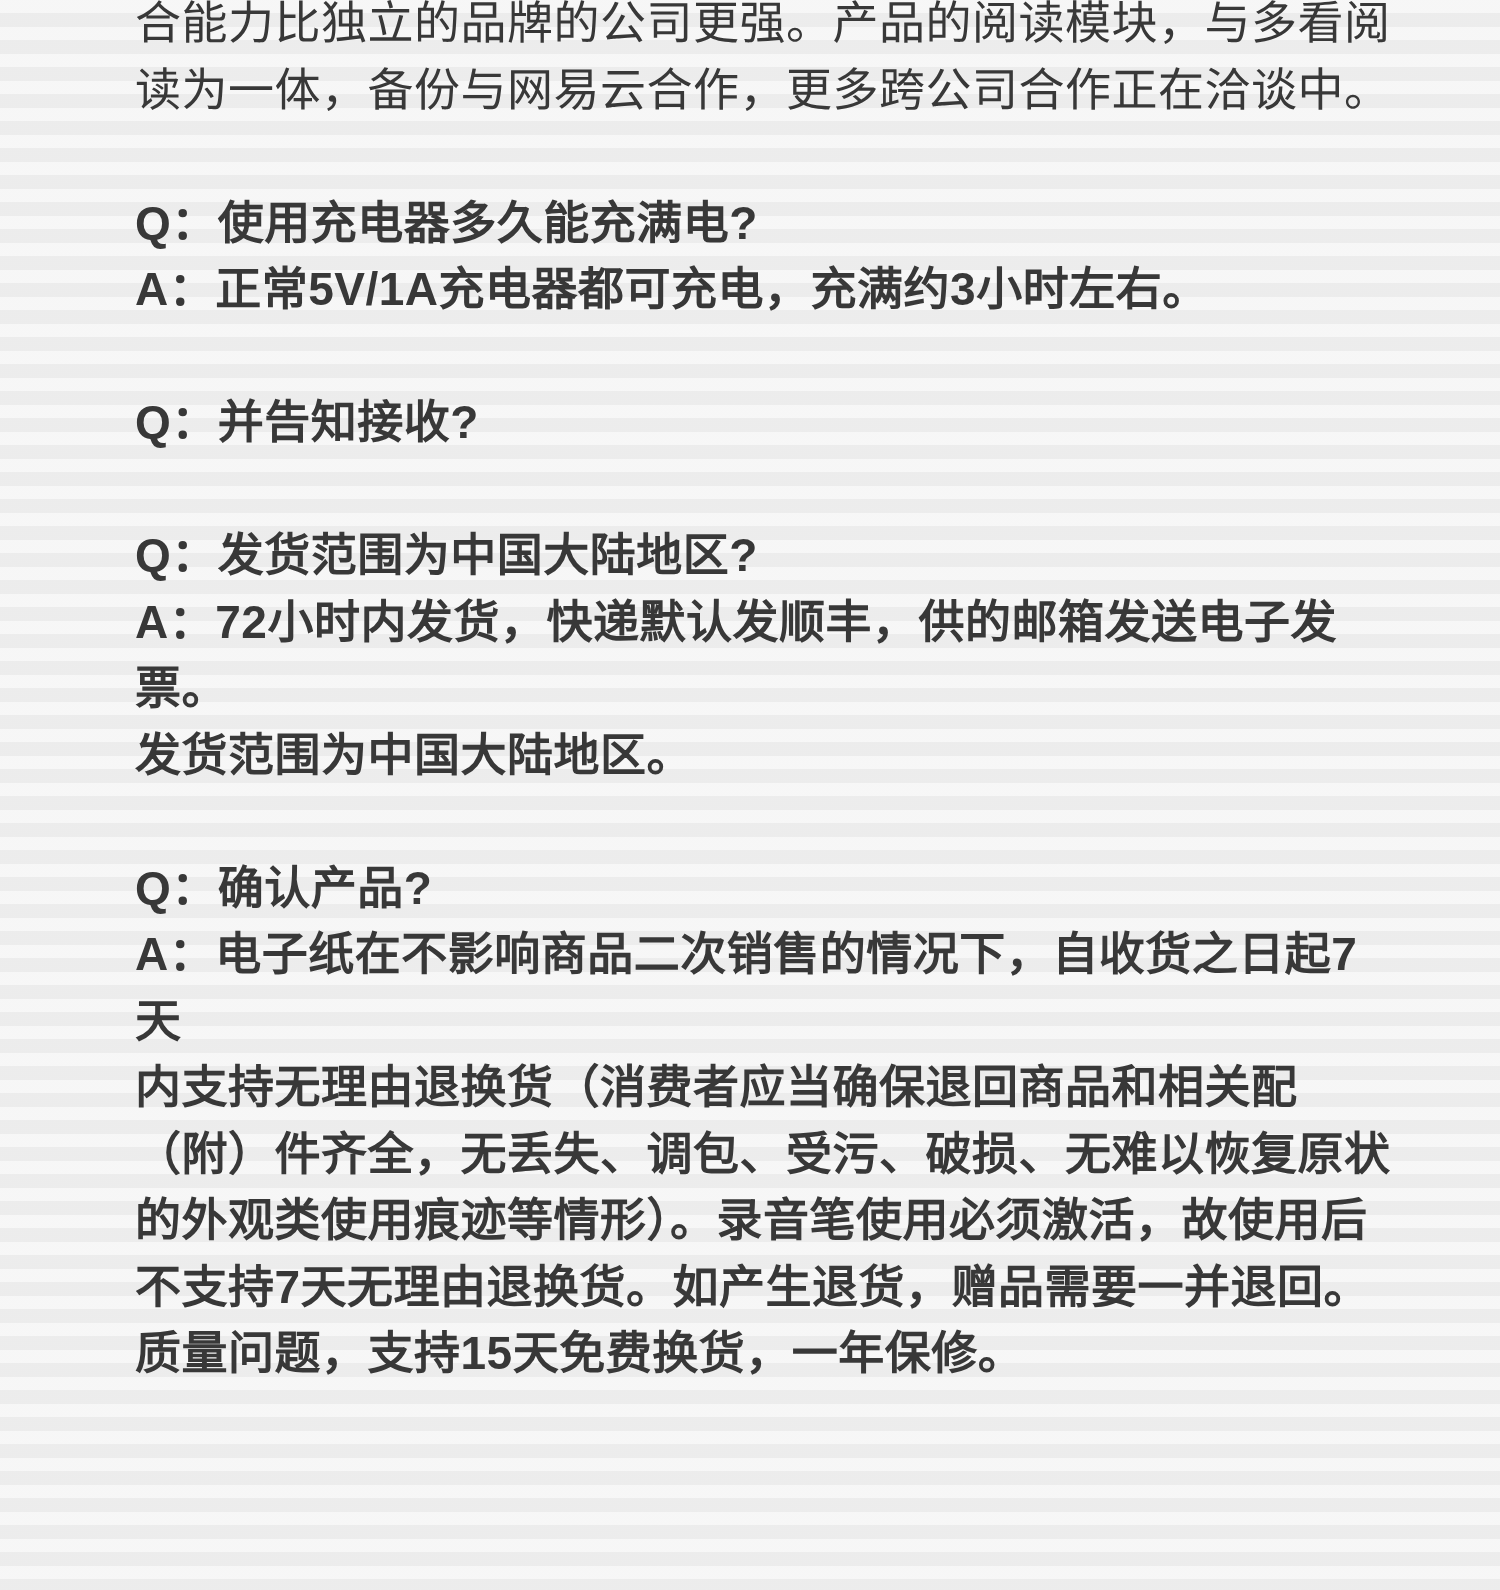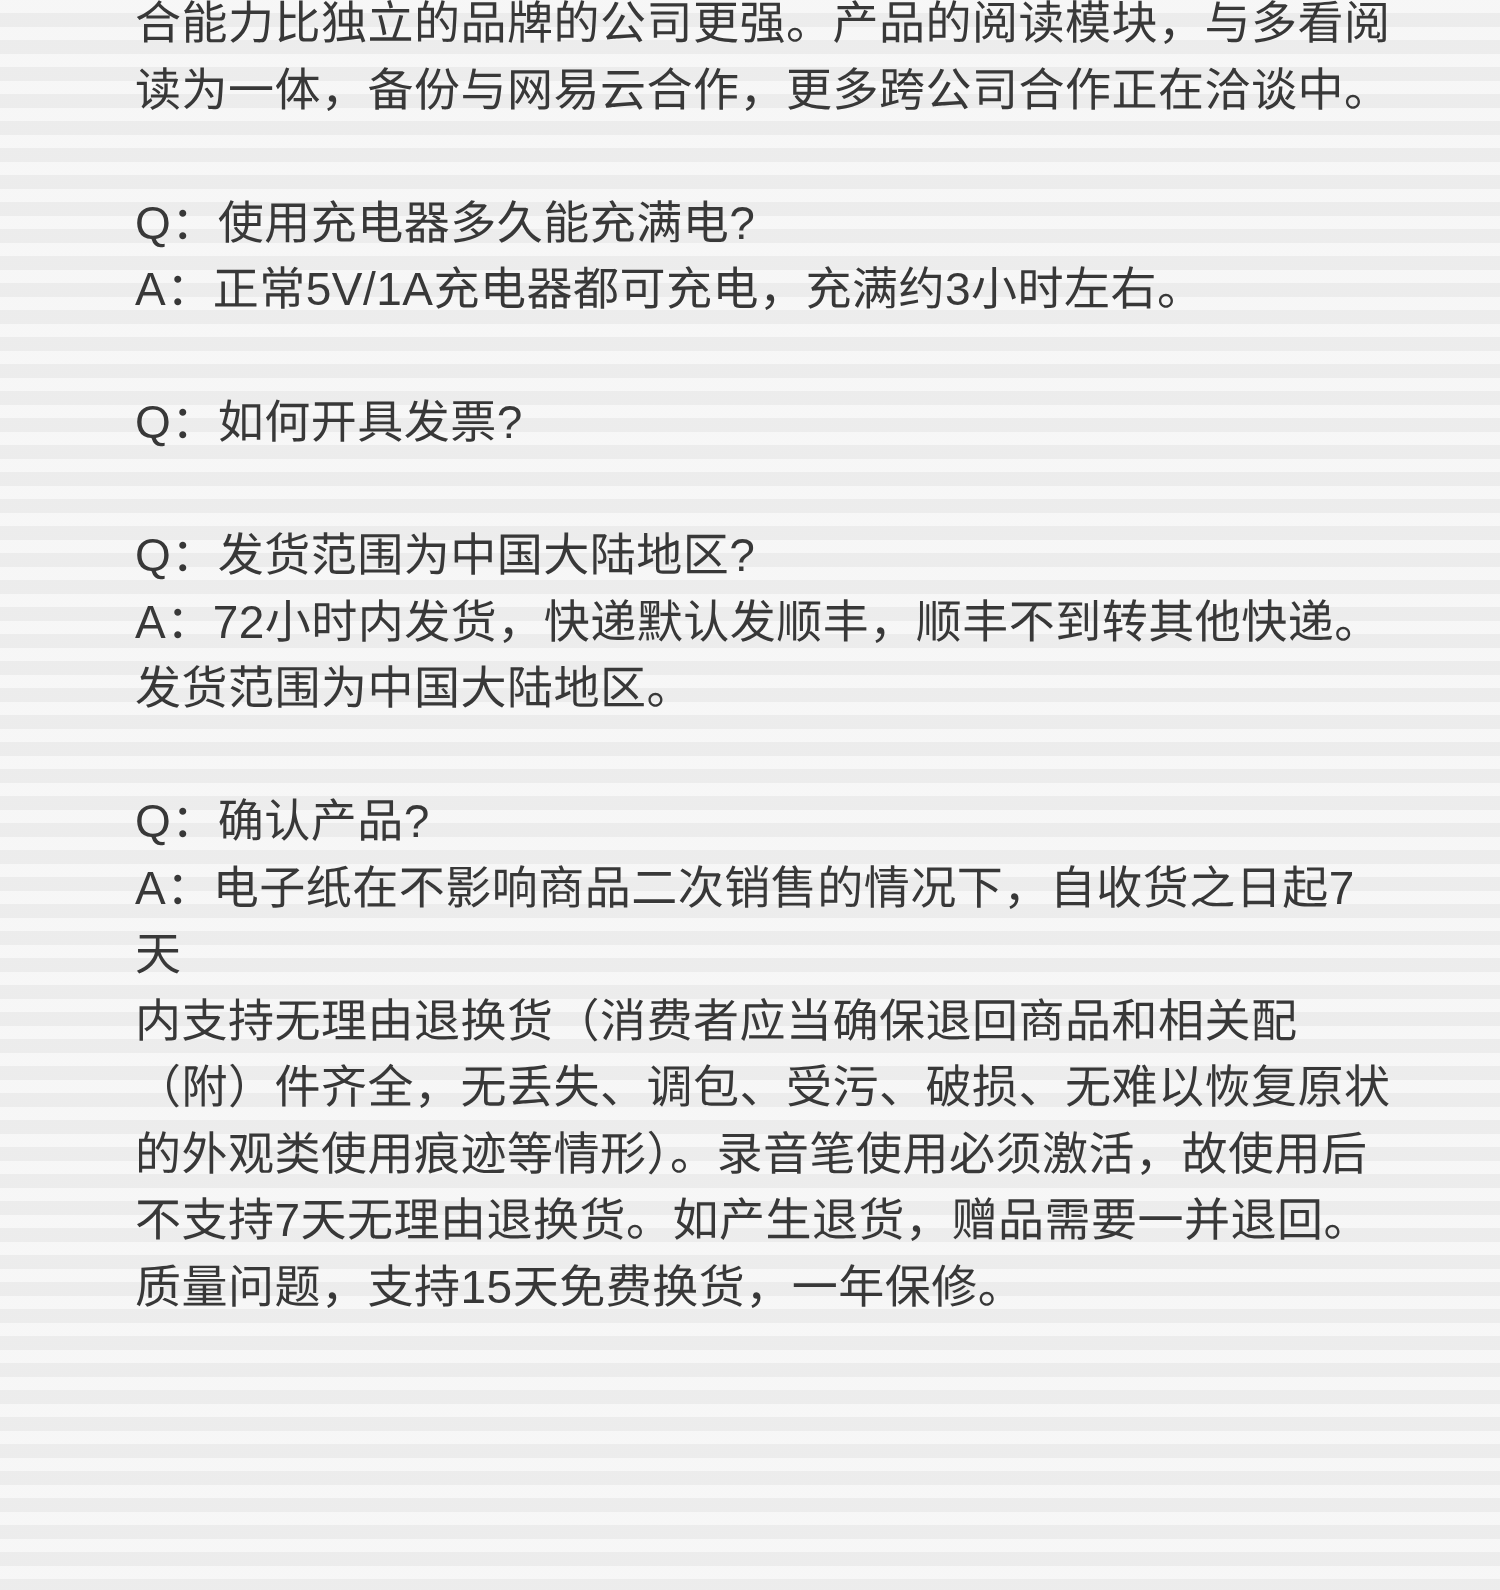--- a/index.html
+++ b/index.html
@@ -26,45 +26,46 @@
     font-size: 46px;
     line-height: 66.5px;
     letter-spacing: 0.5px;
   }
   .block {
     margin: 0 0 66.5px 0;
     white-space: pre-line;
   }
   .qa-item {
     margin: 0 0 66.5px 0;
+    font-weight: bold;
   }
   .q-line, .a-lines {
     white-space: pre-line;
   }
 </style>
 </head>
 <body>
 
 <div class="page">
   <p class="block">合能力比独立的品牌的公司更强。产品的阅读模块，与多看阅
 读为一体，备份与网易云合作，更多跨公司合作正在洽谈中。</p>
 
   <div id="faq-list">
   <div class="qa-item">
     <div class="q-line">Q：使用充电器多久能充满电?</div>
     <div class="a-lines">A：正常5V/1A充电器都可充电，充满约3小时左右。</div>
   </div>
 
   <div class="qa-item">
-    <div class="q-line">Q：如何开具发票?</div>
+    <div class="q-line">Q：并告知接收?</div>
   </div>
 
   <div class="qa-item">
     <div class="q-line">Q：发货范围为中国大陆地区?</div>
-    <div class="a-lines">A：72小时内发货，快递默认发顺丰，顺丰不到转其他快递。
+    <div class="a-lines">A：72小时内发货，快递默认发顺丰，供的邮箱发送电子发票。
 发货范围为中国大陆地区。</div>
   </div>
 
   <div class="qa-item">
     <div class="q-line">Q：确认产品?</div>
     <div class="a-lines">A：电子纸在不影响商品二次销售的情况下，自收货之日起7天
 内支持无理由退换货（消费者应当确保退回商品和相关配
 （附）件齐全，无丢失、调包、受污、破损、无难以恢复原状
 的外观类使用痕迹等情形）。录音笔使用必须激活，故使用后
 不支持7天无理由退换货。如产生退货，赠品需要一并退回。

